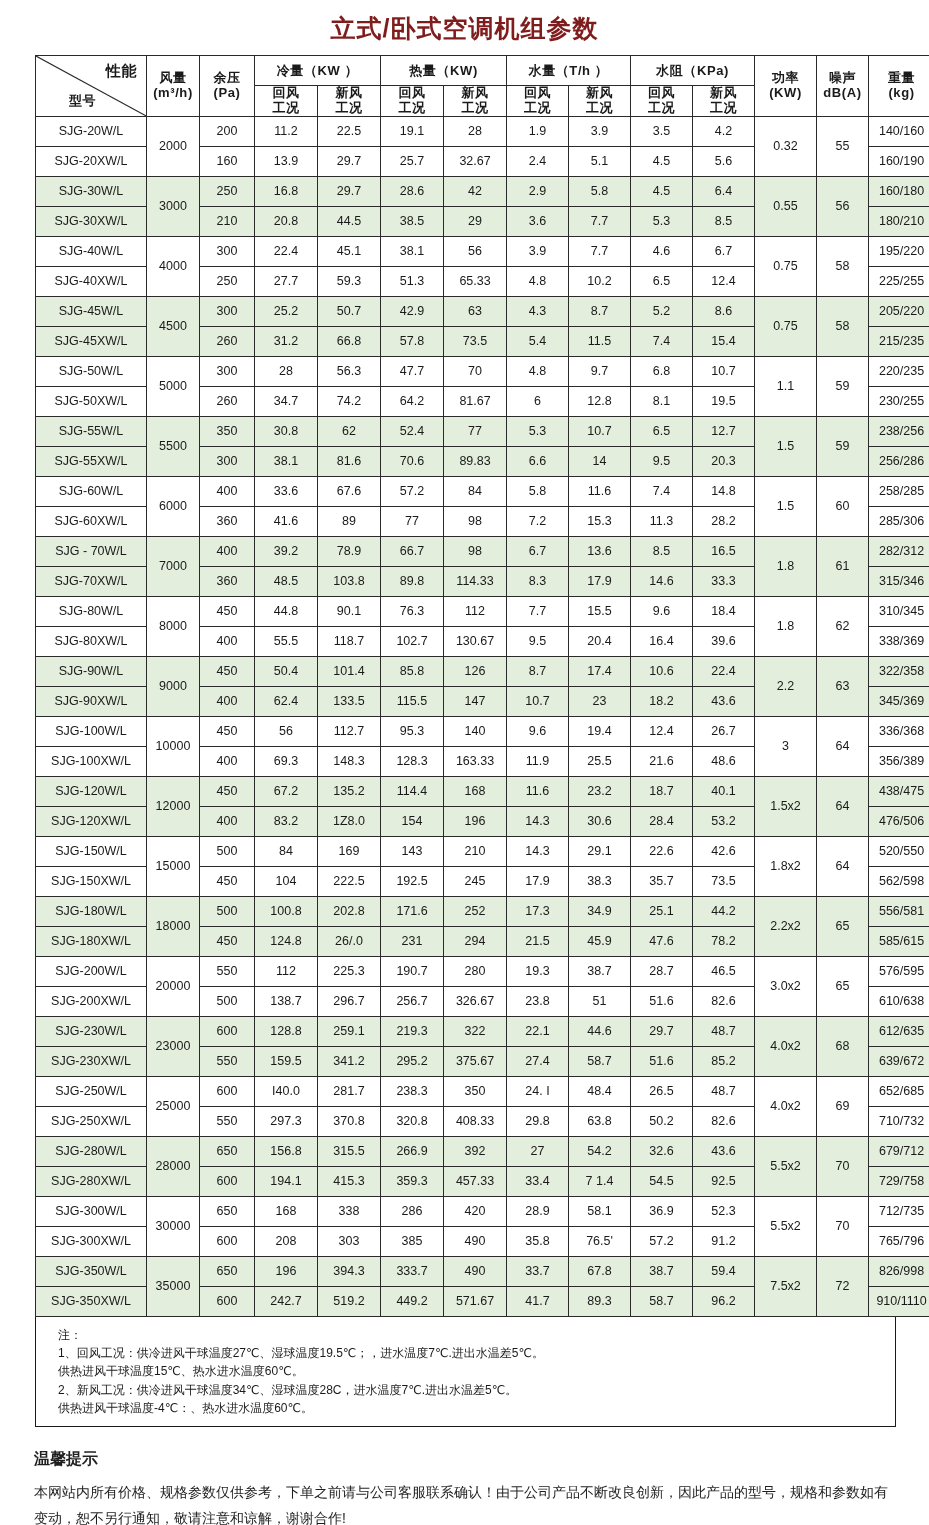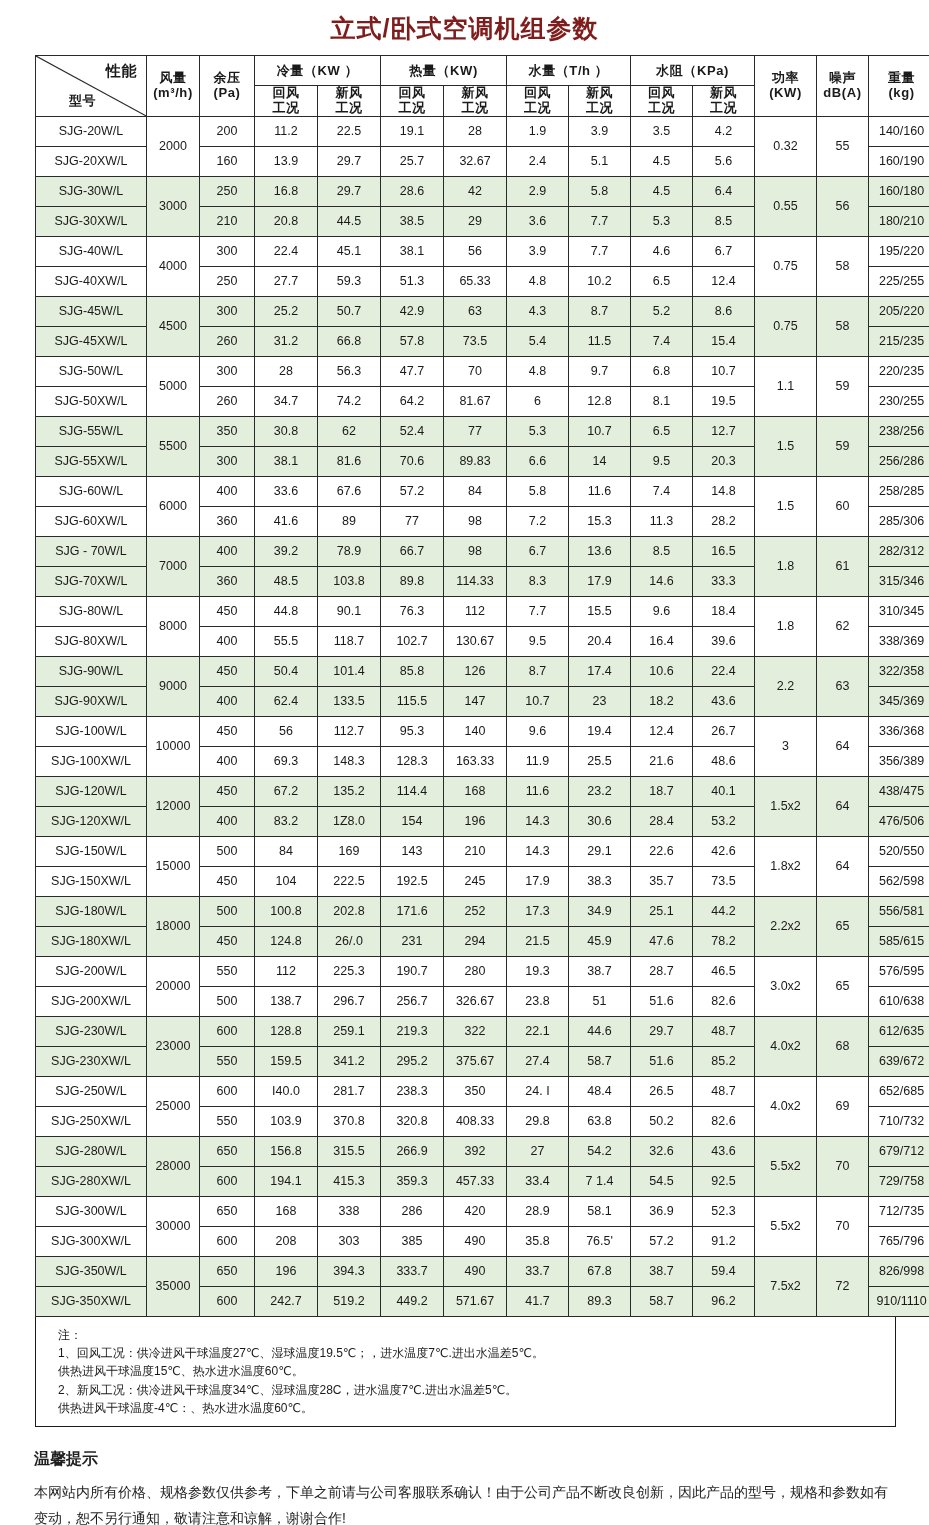--- a/index.html
+++ b/index.html
@@ -685,21 +685,21 @@
             <td>48.4</td>
             <td>26.5</td>
             <td>48.7</td>
             <td rowspan="2">4.0x2</td>
             <td rowspan="2">69</td>
             <td>652/685</td>
           </tr>
           <tr class="plain">
             <td class="model">SJG-250XW/L</td>
             <td>550</td>
-            <td>103.9</td>
+            <td>297.3</td>
             <td>370.8</td>
             <td>320.8</td>
             <td>408.33</td>
             <td>29.8</td>
             <td>63.8</td>
             <td>50.2</td>
             <td>82.6</td>
             <td>710/732</td>
           </tr>
           <tr class="tint">

